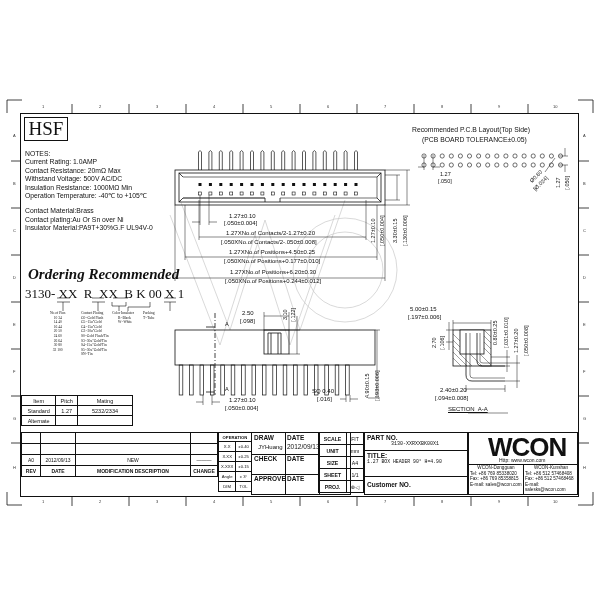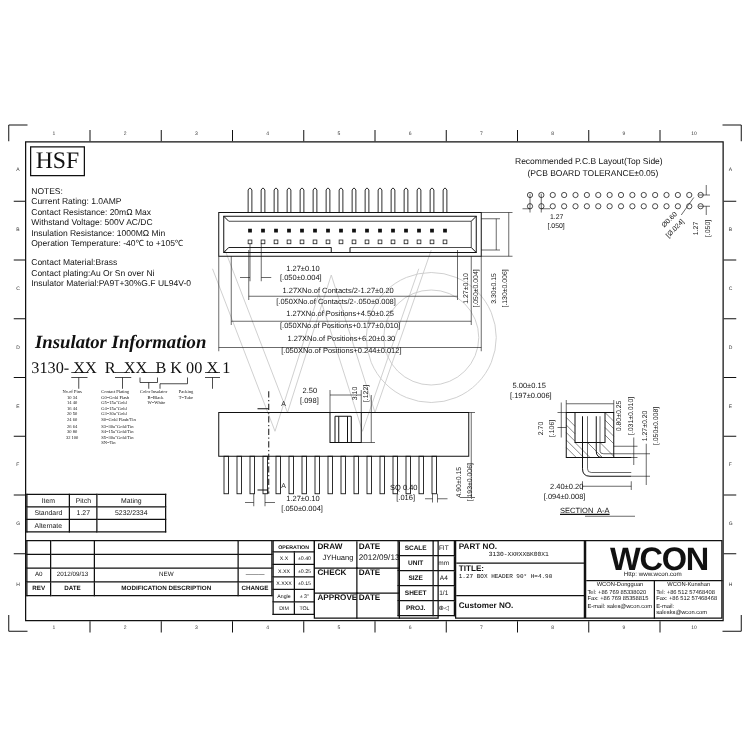--- a/index.html
+++ b/index.html
@@ -271,21 +271,21 @@
   <div>Contact Resistance: 20mΩ Max</div>
   <div>Withstand Voltage: 500V AC/DC</div>
   <div>Insulation Resistance: 1000MΩ Min</div>
   <div>Operation Temperature: -40℃ to +105℃</div>
   <div style="height:7px"></div>
   <div>Contact Material:Brass</div>
   <div>Contact plating:Au Or Sn over Ni</div>
   <div>Insulator Material:PA9T+30%G.F UL94V-0</div>
 </div>
 
-<div class="t ord-title" style="left:28px;top:267px;">Insulator Information</div>
+<div class="t ord-title" style="left:28px;top:267px;">Ordering Recommended</div>
 <div class="t ord-code" style="left:25px;top:287px;white-space:pre;">3130- XX  R  XX  B K 00 X 1</div>
 
 <div class="abs legend" style="left:50px;top:311px;text-align:center;">
   <div>No.of Pins</div>
   <div>10  34</div>
   <div>14  40</div>
   <div>16  44</div>
   <div>20  50</div>
   <div>24  60</div>
   <div>26  64</div>

